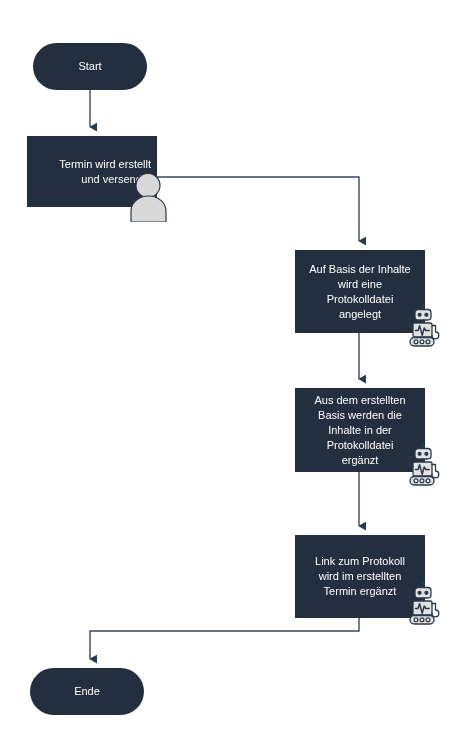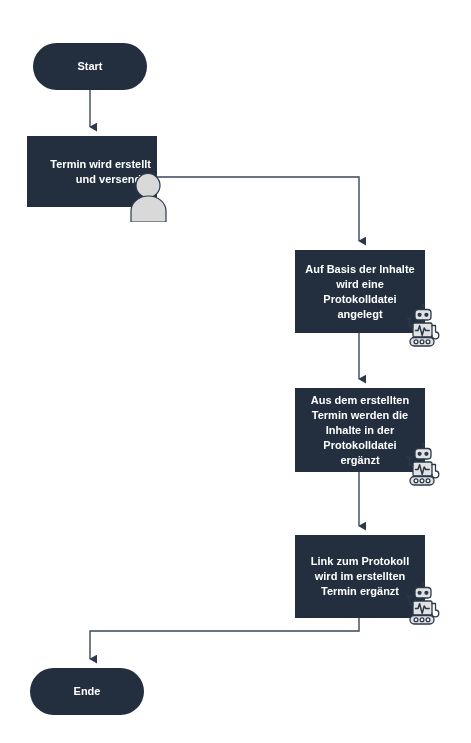--- a/index.html
+++ b/index.html
@@ -14,21 +14,20 @@
     overflow: hidden;
     font-family: "Liberation Sans", "DejaVu Sans", sans-serif;
   }
 
   #flow-canvas {
     position: absolute;
     left: 0;
     top: 0;
     width: 471px;
     height: 560px;
-    font-weight: bold;
   }
 
   
   .node {
     position: absolute;
     box-sizing: border-box;
     display: flex;
     align-items: center;
     justify-content: center;
     text-align: center;
@@ -118,21 +117,21 @@
 
   <div class="node" id="node-vorlage">
     <span class="label">Auf Basis der Inhalte
 wird eine
 Protokolldatei
 angelegt</span>
   </div>
 
   <div class="node" id="node-inhalte">
     <span class="label">Aus dem erstellten
-Termin werden die
+Basis werden die
 Inhalte in der
 Protokolldatei
 ergänzt</span>
   </div>
 
   <div class="node" id="node-link">
     <span class="label">Link zum Protokoll
 wird im erstellten
 Termin ergänzt</span>
   </div>

